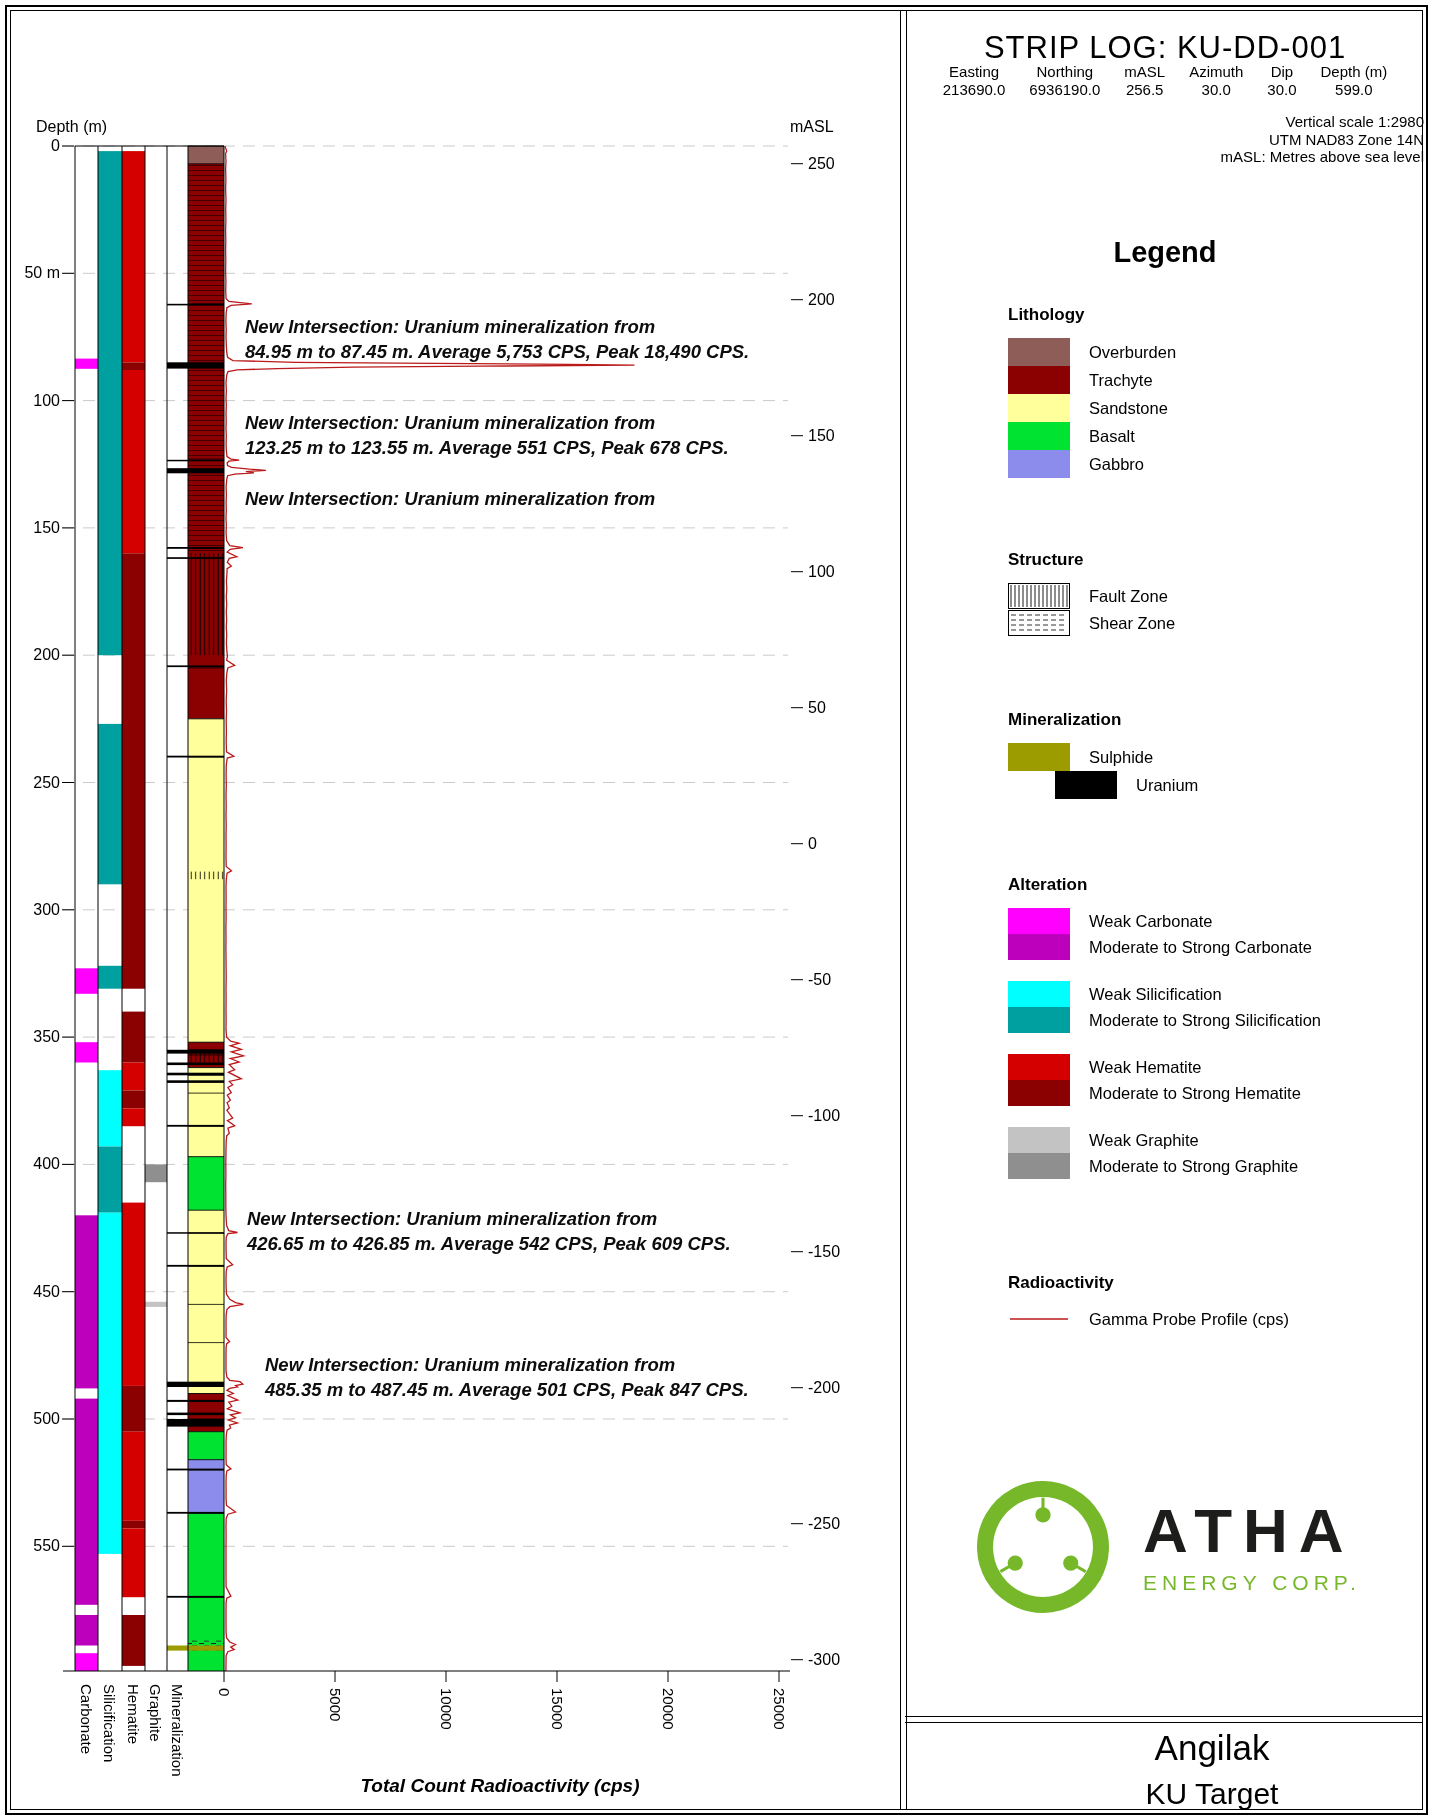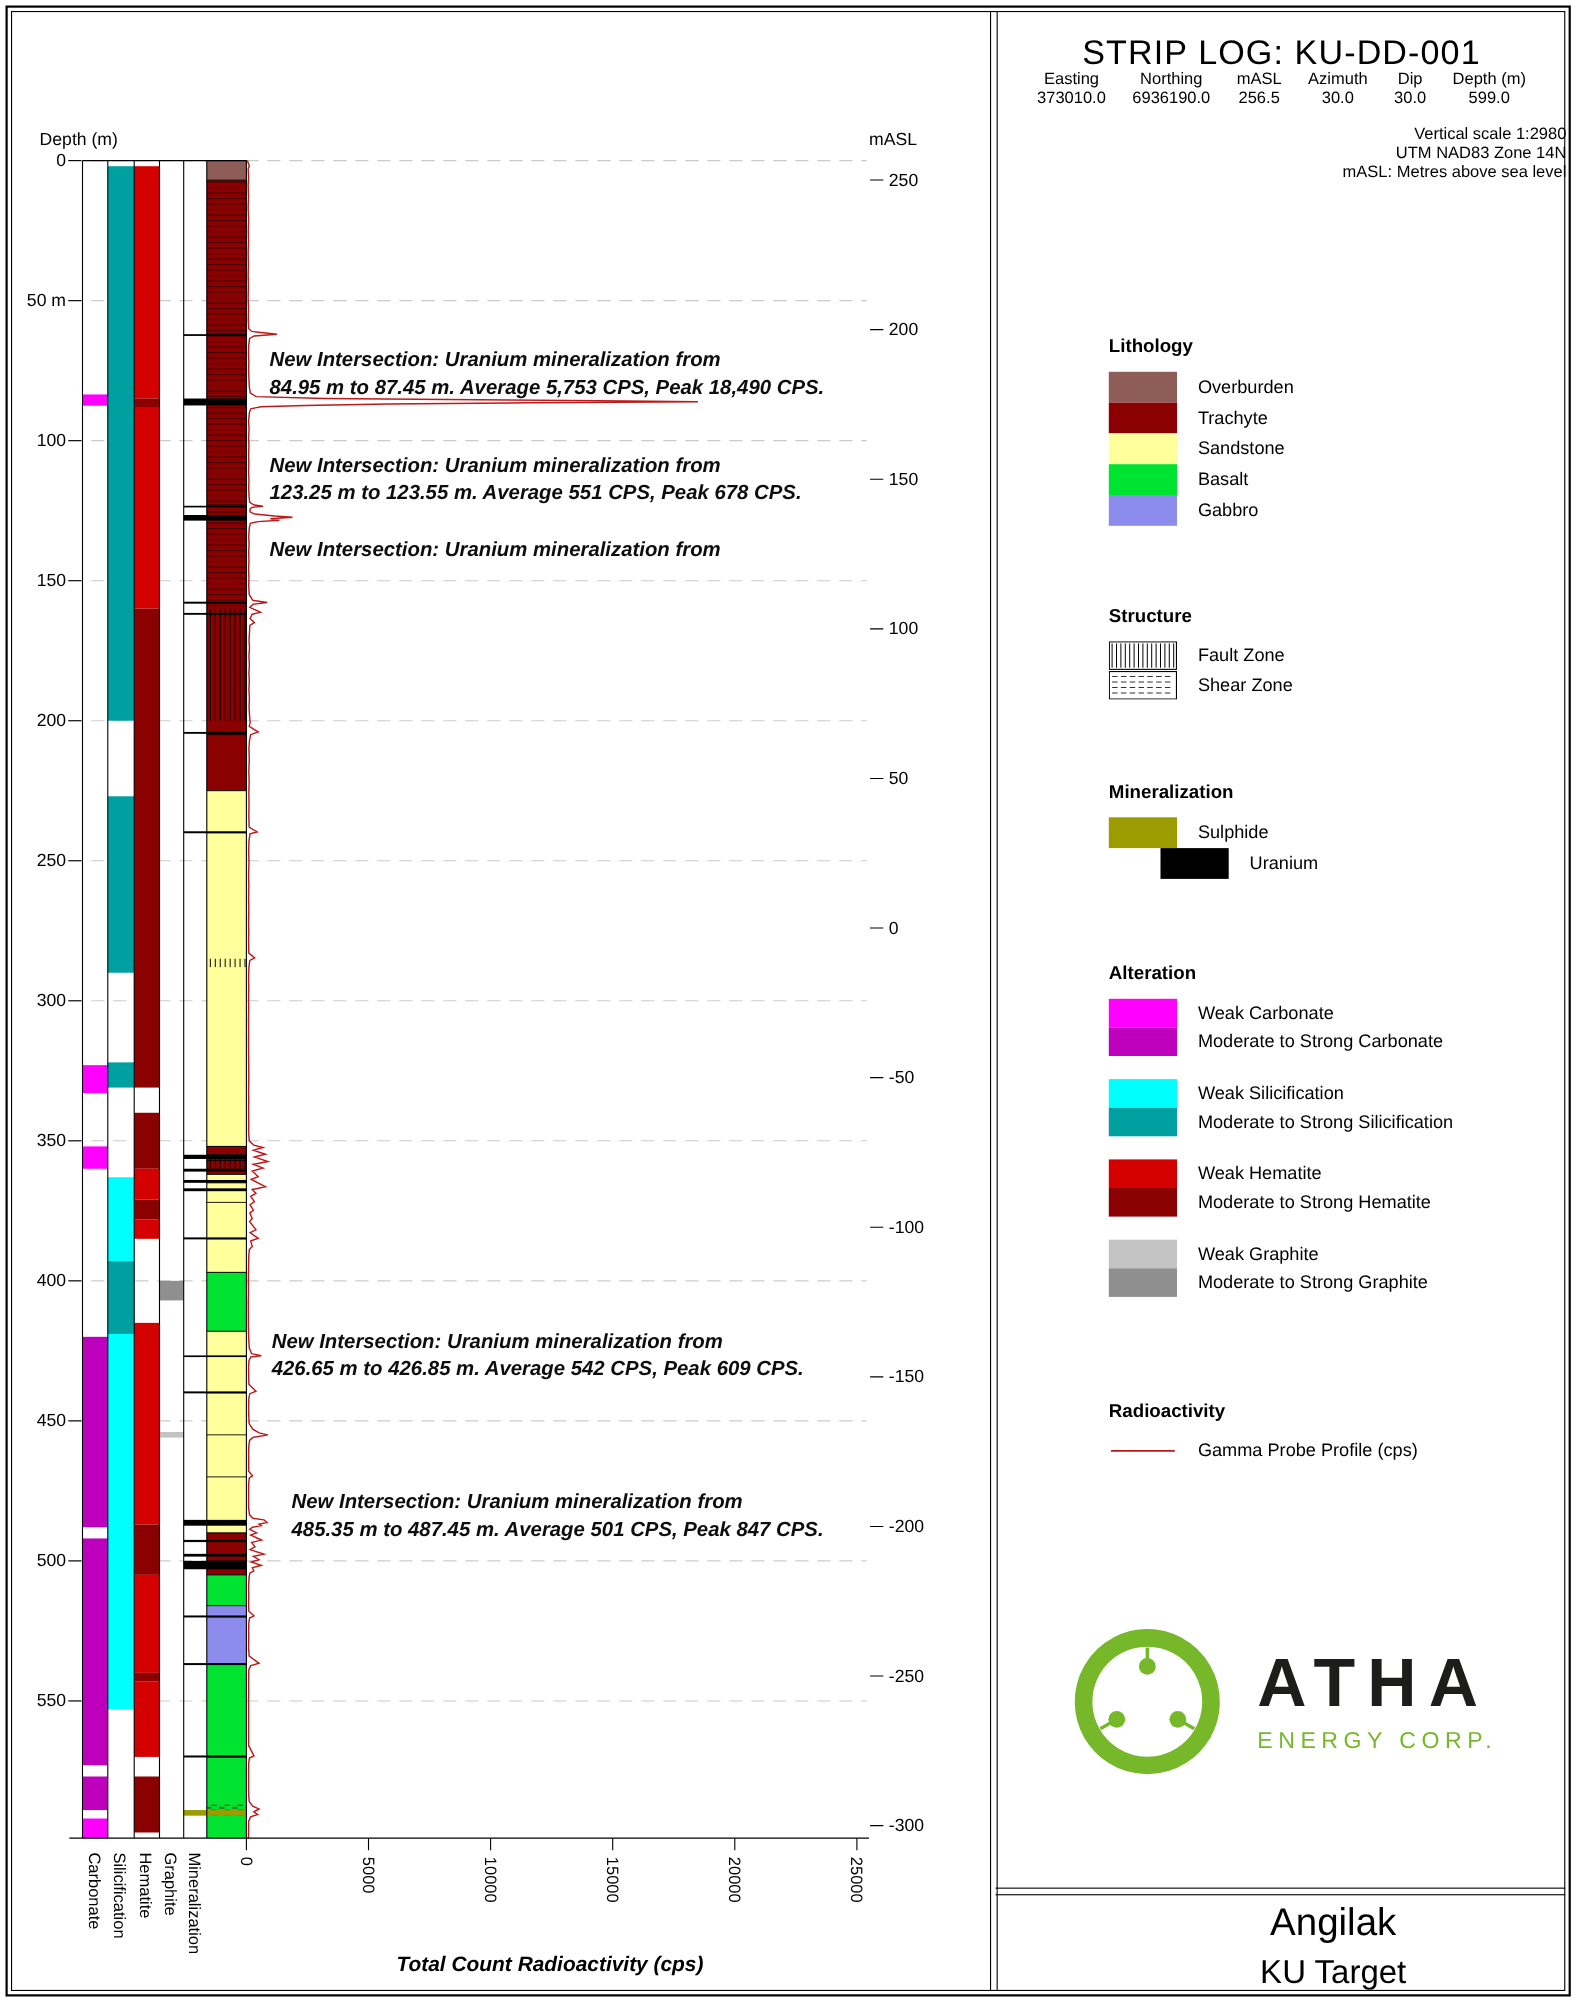--- a/index.html
+++ b/index.html
@@ -310,21 +310,21 @@
       </div>
   </div>
 
   <div class="divider-v"></div>
 
   <div id="info">
     <div id="title">STRIP LOG: KU-DD-001</div>
     <div id="fields">
         <div>
           <div class="flabel">Easting</div>
-          <div class="fvalue">373010.0</div>
+          <div class="fvalue">213690.0</div>
         </div>
         <div>
           <div class="flabel">Northing</div>
           <div class="fvalue">6936190.0</div>
         </div>
         <div>
           <div class="flabel">mASL</div>
           <div class="fvalue">256.5</div>
         </div>
         <div>
@@ -338,20 +338,21 @@
         <div>
           <div class="flabel">Depth (m)</div>
           <div class="fvalue">599.0</div>
         </div>
       </div>
     <div id="notes">
       <div>Vertical scale 1:2980</div>
       <div>UTM NAD83 Zone 14N</div>
       <div>mASL: Metres above sea level</div>
     </div>
+    <div id="legend-title">Legend</div>
 
     <div class="sec" id="sec-lithology">
       <div class="sec-title">Lithology</div>
       <div class="sec-items" id="items-lithology">
           <div class="leg-row" style="height: 28px;">
             <div class="sw" style="background: rgb(142, 93, 88); height: 28px;"></div>
             <div class="leg-label">Overburden</div>
           </div>
           <div class="leg-row" style="height: 28px;">
             <div class="sw" style="background: rgb(139, 0, 0); height: 28px;"></div>

